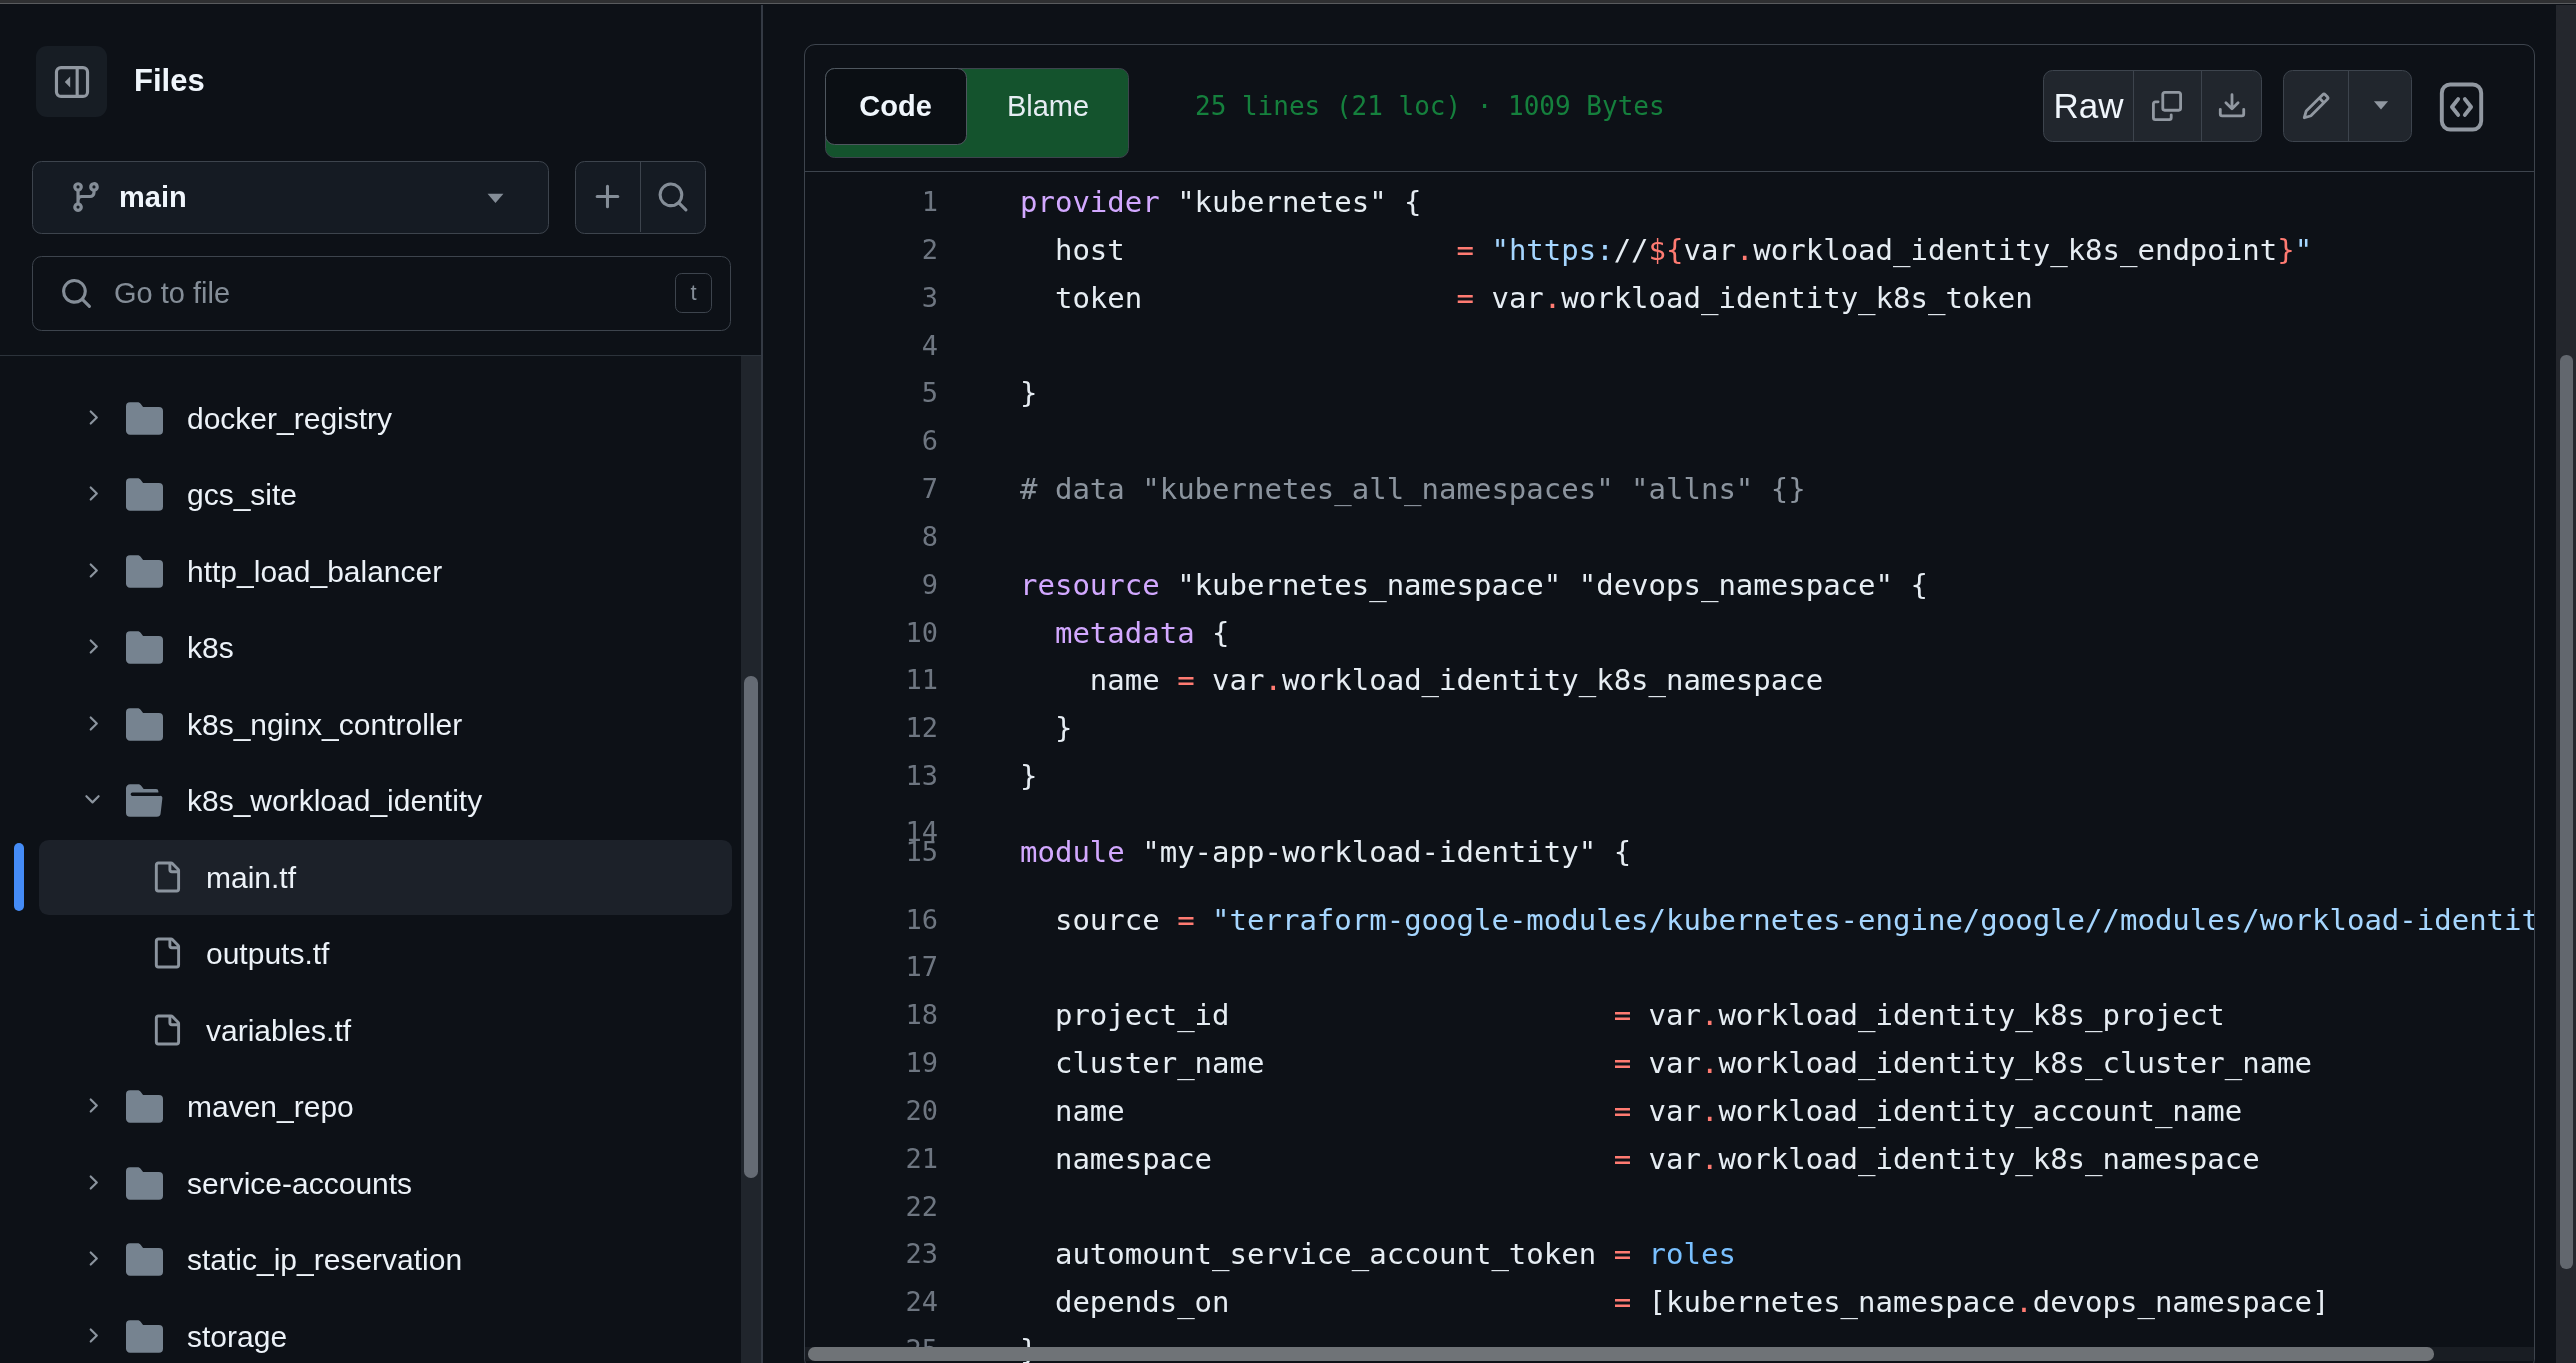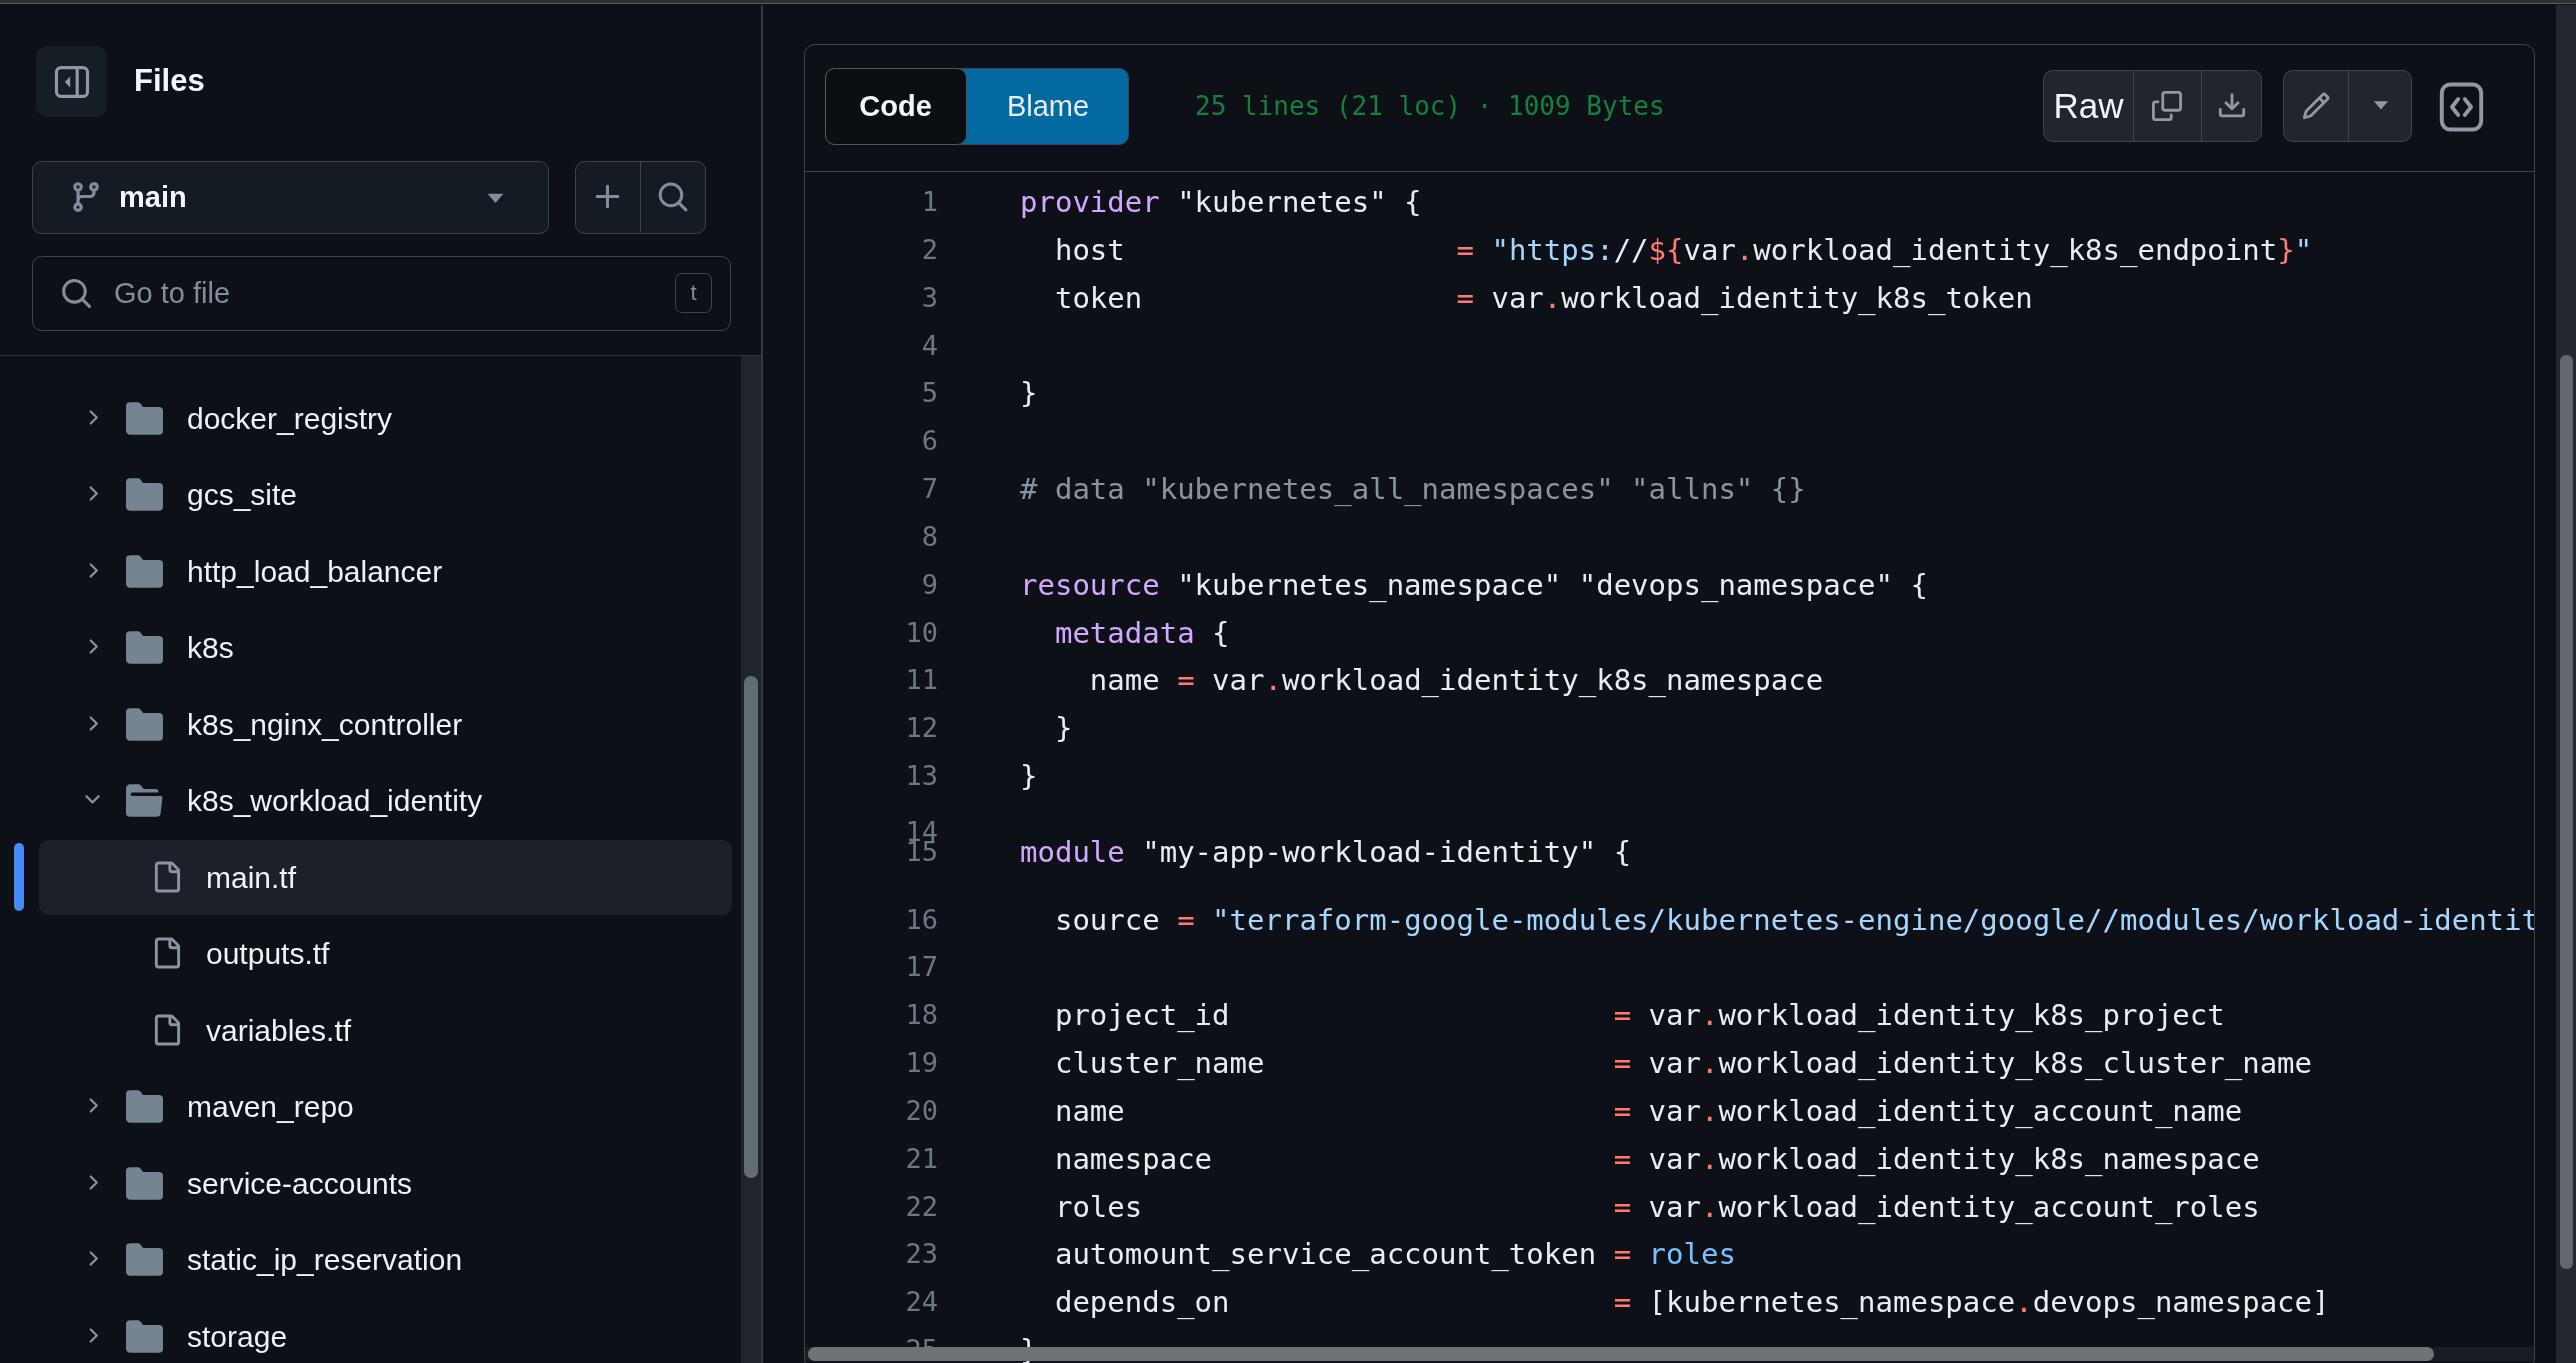--- a/index.html
+++ b/index.html
@@ -42,21 +42,21 @@
   .trow .lbl-dir{left:187px;}
   .trow .lbl-file{left:206px;}
 
   #sb-track{left:741px;top:356px;width:20.5px;height:1008px;background:#20252c;}
   #sb-thumb{left:744px;top:676px;width:13.7px;height:502px;border-radius:6.8px;background:#656b74;cursor:pointer;}
   #vdivider{left:761px;top:4.8px;width:2px;height:1359px;background:#343a44;}
 
   
   #panel{left:804px;top:44px;width:1731px;height:1326px;border:1.4px solid #3d444d;border-radius:11px;box-sizing:border-box;overflow:hidden;}
   #panel-header-border{position:absolute;left:0;top:126px;width:1729px;height:1.4px;background:#3d444d;}
-  #seg{position:absolute;left:20px;top:23px;width:304px;height:77px;background:#0369a1;border:1.4px solid #3d444d;border-radius:9.6px;box-sizing:border-box;}
+  #seg{position:absolute;left:20px;top:23px;width:304px;height:90px;background:#14532d;border:1.4px solid #3d444d;border-radius:9.6px;box-sizing:border-box;}
   #tab-code{position:absolute;left:-1.4px;top:-1.4px;width:142px;height:77px;background:#0b0f14;border:1.4px solid #4f575f;border-radius:9.6px;box-sizing:border-box;
             text-align:center;line-height:74px;font-size:29px;font-weight:700;color:#f0f6fc;cursor:pointer;}
   #tab-blame{position:absolute;left:141px;top:0;width:162px;height:74px;text-align:center;line-height:74px;font-size:29px;font-weight:500;color:#e6edf3;cursor:pointer;}
   #meta{position:absolute;left:390px;top:23px;height:77px;line-height:77px;font-family:"DejaVu Sans Mono",monospace;font-size:26px;color:#15803d;white-space:pre;}
   .hbtn{position:absolute;background:#21262d;border:1.4px solid #3d444d;border-radius:9.6px;box-sizing:border-box;}
   #raw-group{left:1238px;top:24.6px;width:219px;height:72px;}
   #raw-group .divider{position:absolute;top:0;width:1.4px;height:70px;background:#3d444d;}
   #raw-button{position:absolute;left:0;top:0;width:89px;height:70px;text-align:center;line-height:70px;font-size:35px;font-weight:400;color:#f0f6fc;cursor:pointer;}
   #copy-button{position:absolute;left:89px;top:0;width:68px;height:70px;cursor:pointer;}
   #download-button{position:absolute;left:157px;top:0;width:61px;height:70px;cursor:pointer;}
@@ -304,21 +304,21 @@
         <div class="cline" style="top: 532px;"><span class="lnum">12</span><span class="ltext"><span class="tk-w">  }</span></span></div>
         <div class="cline" style="top: 580px;"><span class="lnum">13</span><span class="ltext"><span class="tk-w">}</span></span></div>
         <div class="cline" style="top: 628px; margin-top: 8px;"><span class="lnum">14</span><span class="ltext"></span></div>
         <div class="cline" style="top: 656px;"><span class="lnum">15</span><span class="ltext"><span class="tk-p">module</span><span class="tk-w"> "my-app-workload-identity" {</span></span></div>
         <div class="cline" style="top: 724px;"><span class="lnum">16</span><span class="ltext"><span class="tk-w">  source </span><span class="tk-r">=</span><span class="tk-w"> </span><span class="tk-b">"terraform-google-modules/kubernetes-engine/google//modules/workload-identity"</span></span></div>
         <div class="cline" style="top: 771px;"><span class="lnum">17</span><span class="ltext"></span></div>
         <div class="cline" style="top: 819px;"><span class="lnum">18</span><span class="ltext"><span class="tk-w">  project_id                      </span><span class="tk-r">=</span><span class="tk-w"> var</span><span class="tk-r">.</span><span class="tk-w">workload_identity_k8s_project</span></span></div>
         <div class="cline" style="top: 867px;"><span class="lnum">19</span><span class="ltext"><span class="tk-w">  cluster_name                    </span><span class="tk-r">=</span><span class="tk-w"> var</span><span class="tk-r">.</span><span class="tk-w">workload_identity_k8s_cluster_name</span></span></div>
         <div class="cline" style="top: 915px;"><span class="lnum">20</span><span class="ltext"><span class="tk-w">  name                            </span><span class="tk-r">=</span><span class="tk-w"> var</span><span class="tk-r">.</span><span class="tk-w">workload_identity_account_name</span></span></div>
         <div class="cline" style="top: 963px;"><span class="lnum">21</span><span class="ltext"><span class="tk-w">  namespace                       </span><span class="tk-r">=</span><span class="tk-w"> var</span><span class="tk-r">.</span><span class="tk-w">workload_identity_k8s_namespace</span></span></div>
-        <div class="cline" style="top: 1011px;"><span class="lnum">22</span><span class="ltext"><span class="tk-w">  roles                           </span><span class="tk-r">=</span><span class="tk-w"> var</span><span class="tk-r">.</span><span class="tk-w">workload_identity_account_roles</span></span></div>
+        <div class="cline" style="top: 1011px;"><span class="lnum">22</span></div>
         <div class="cline" style="top: 1058px;"><span class="lnum">23</span><span class="ltext"><span class="tk-w">  automount_service_account_token </span><span class="tk-r">=</span><span class="tk-w"> </span><span class="tk-f">roles</span></span></div>
         <div class="cline" style="top: 1106px;"><span class="lnum">24</span><span class="ltext"><span class="tk-w">  depends_on                      </span><span class="tk-r">=</span><span class="tk-w"> [kubernetes_namespace</span><span class="tk-r">.</span><span class="tk-w">devops_namespace]</span></span></div>
         <div class="cline" style="top: 1154px;"><span class="lnum">25</span><span class="ltext"><span class="tk-w">}</span></span></div>
       </div>
     <div id="panel-header-border"></div>
     <div id="hscroll-track"></div>
     <div id="hscroll-thumb"></div>
   </div>
 
   <div class="abs" id="pg-track"></div>

